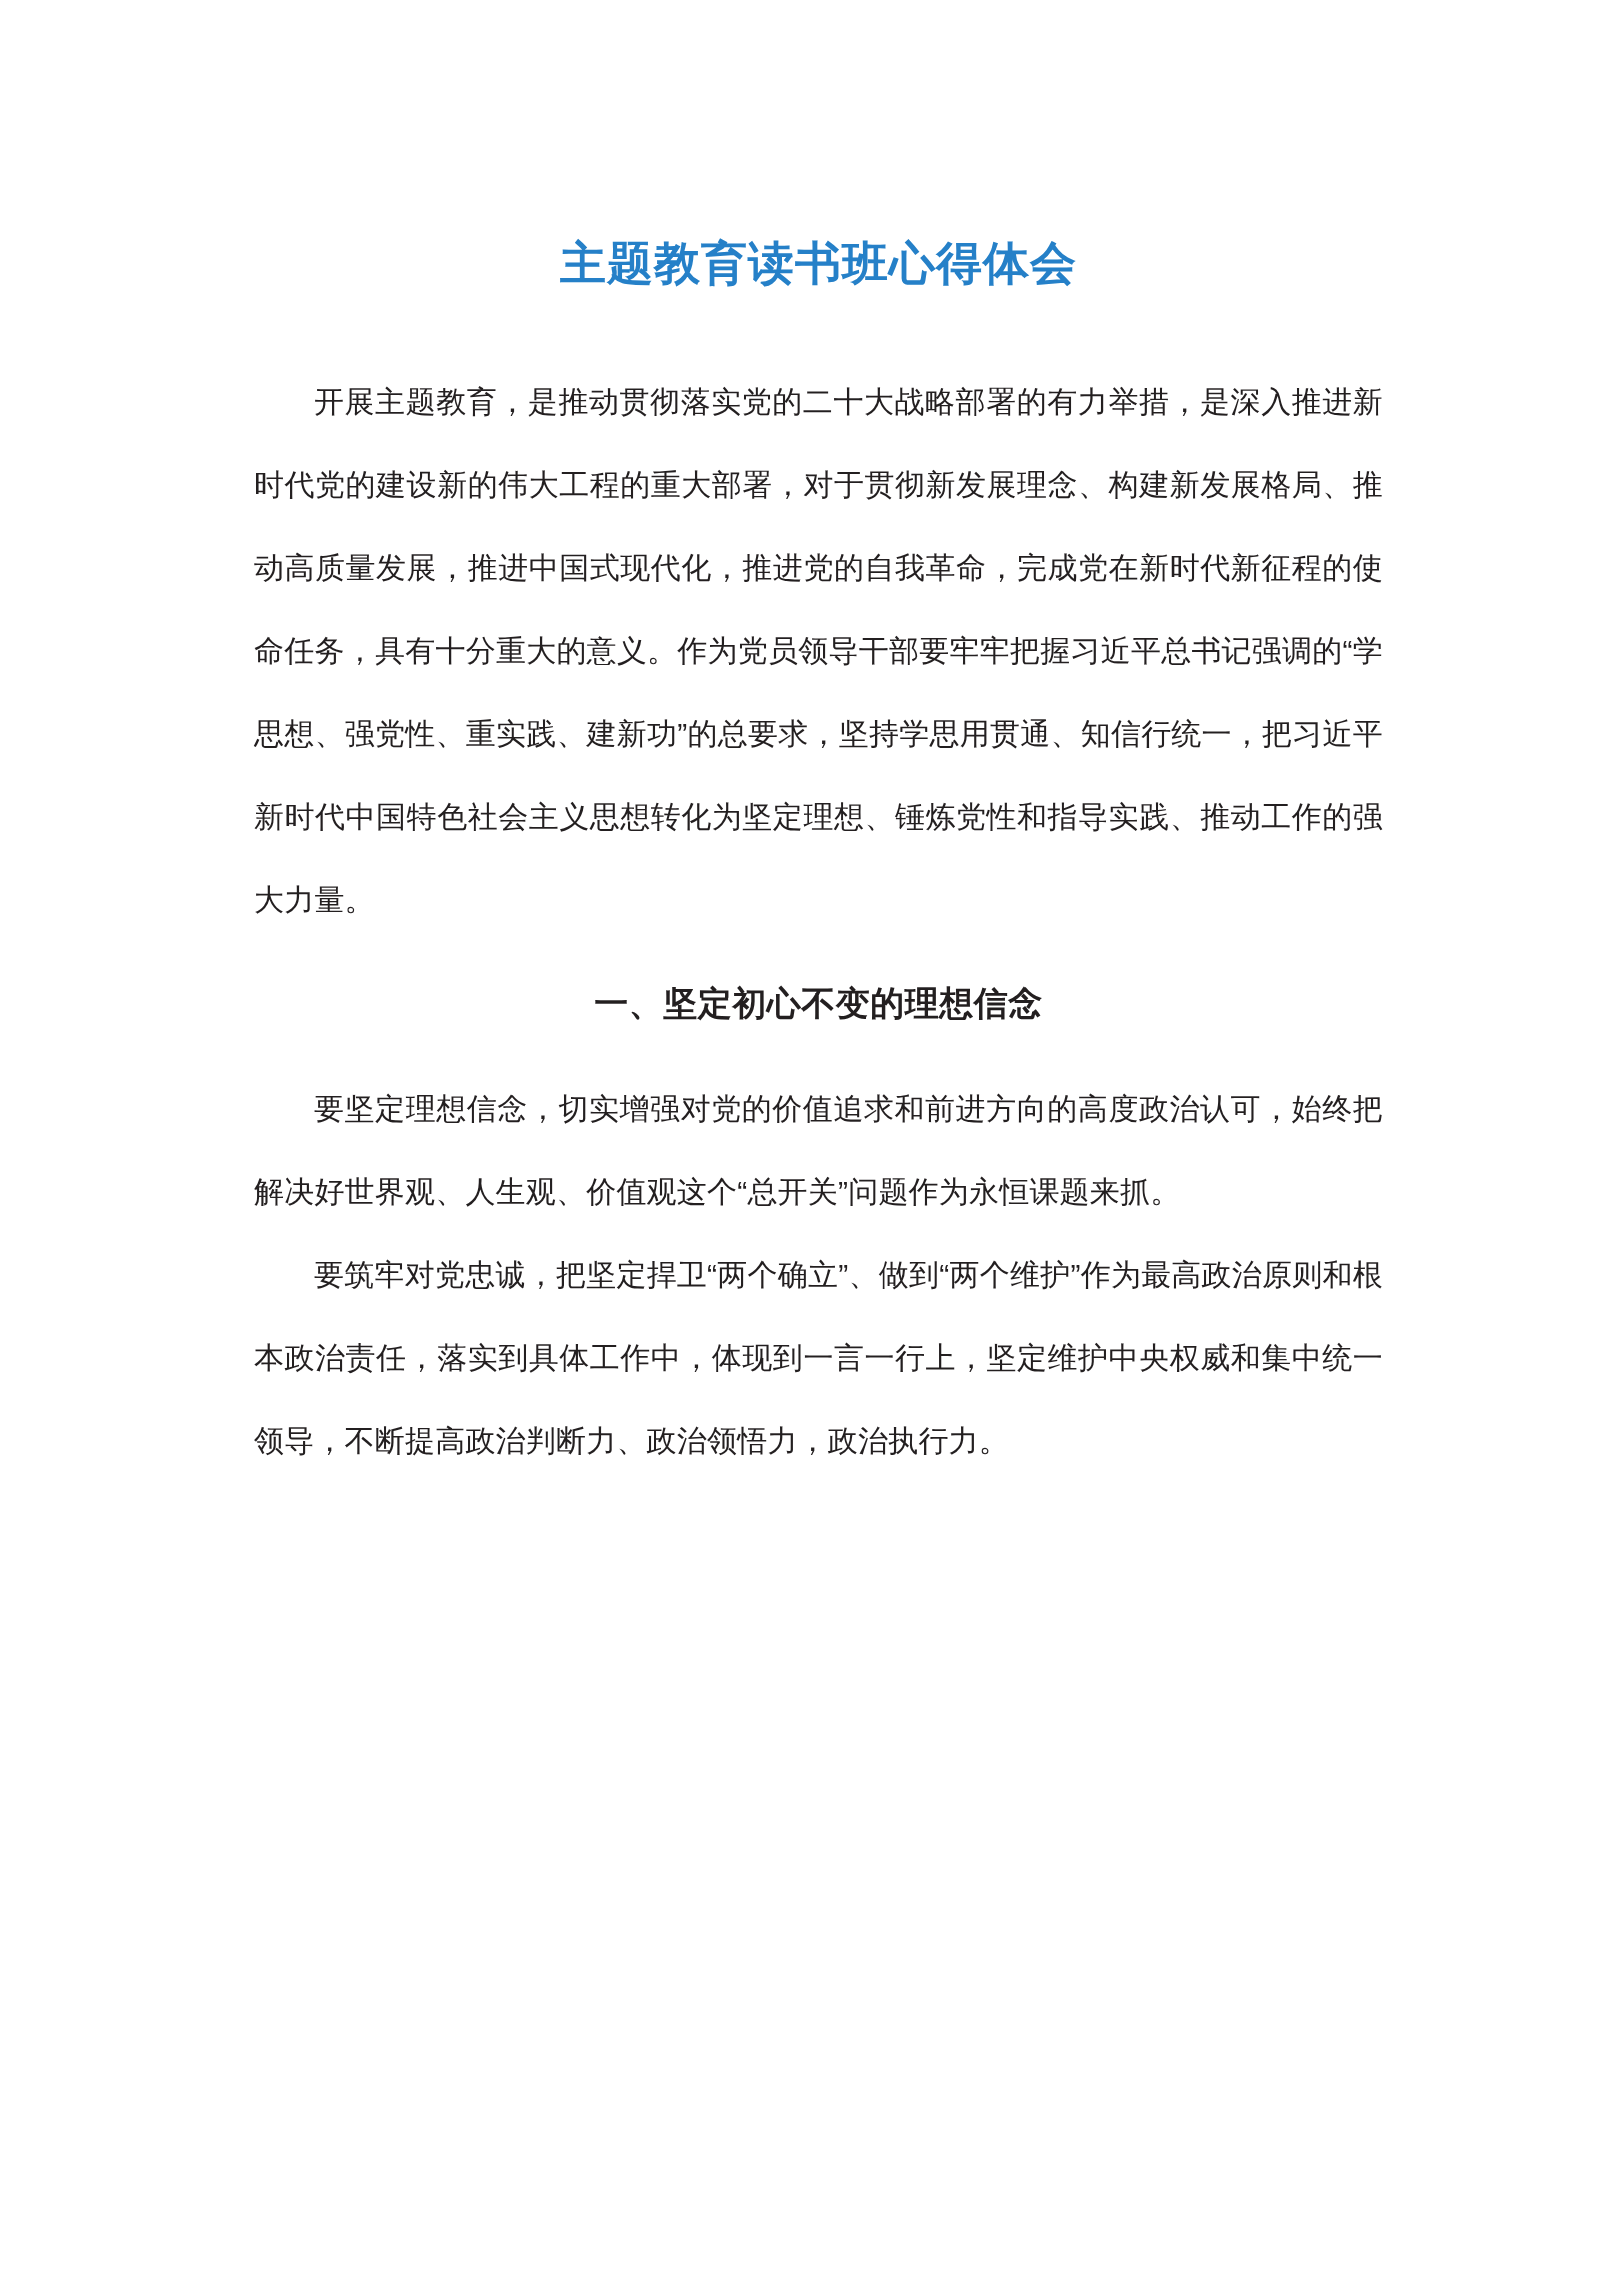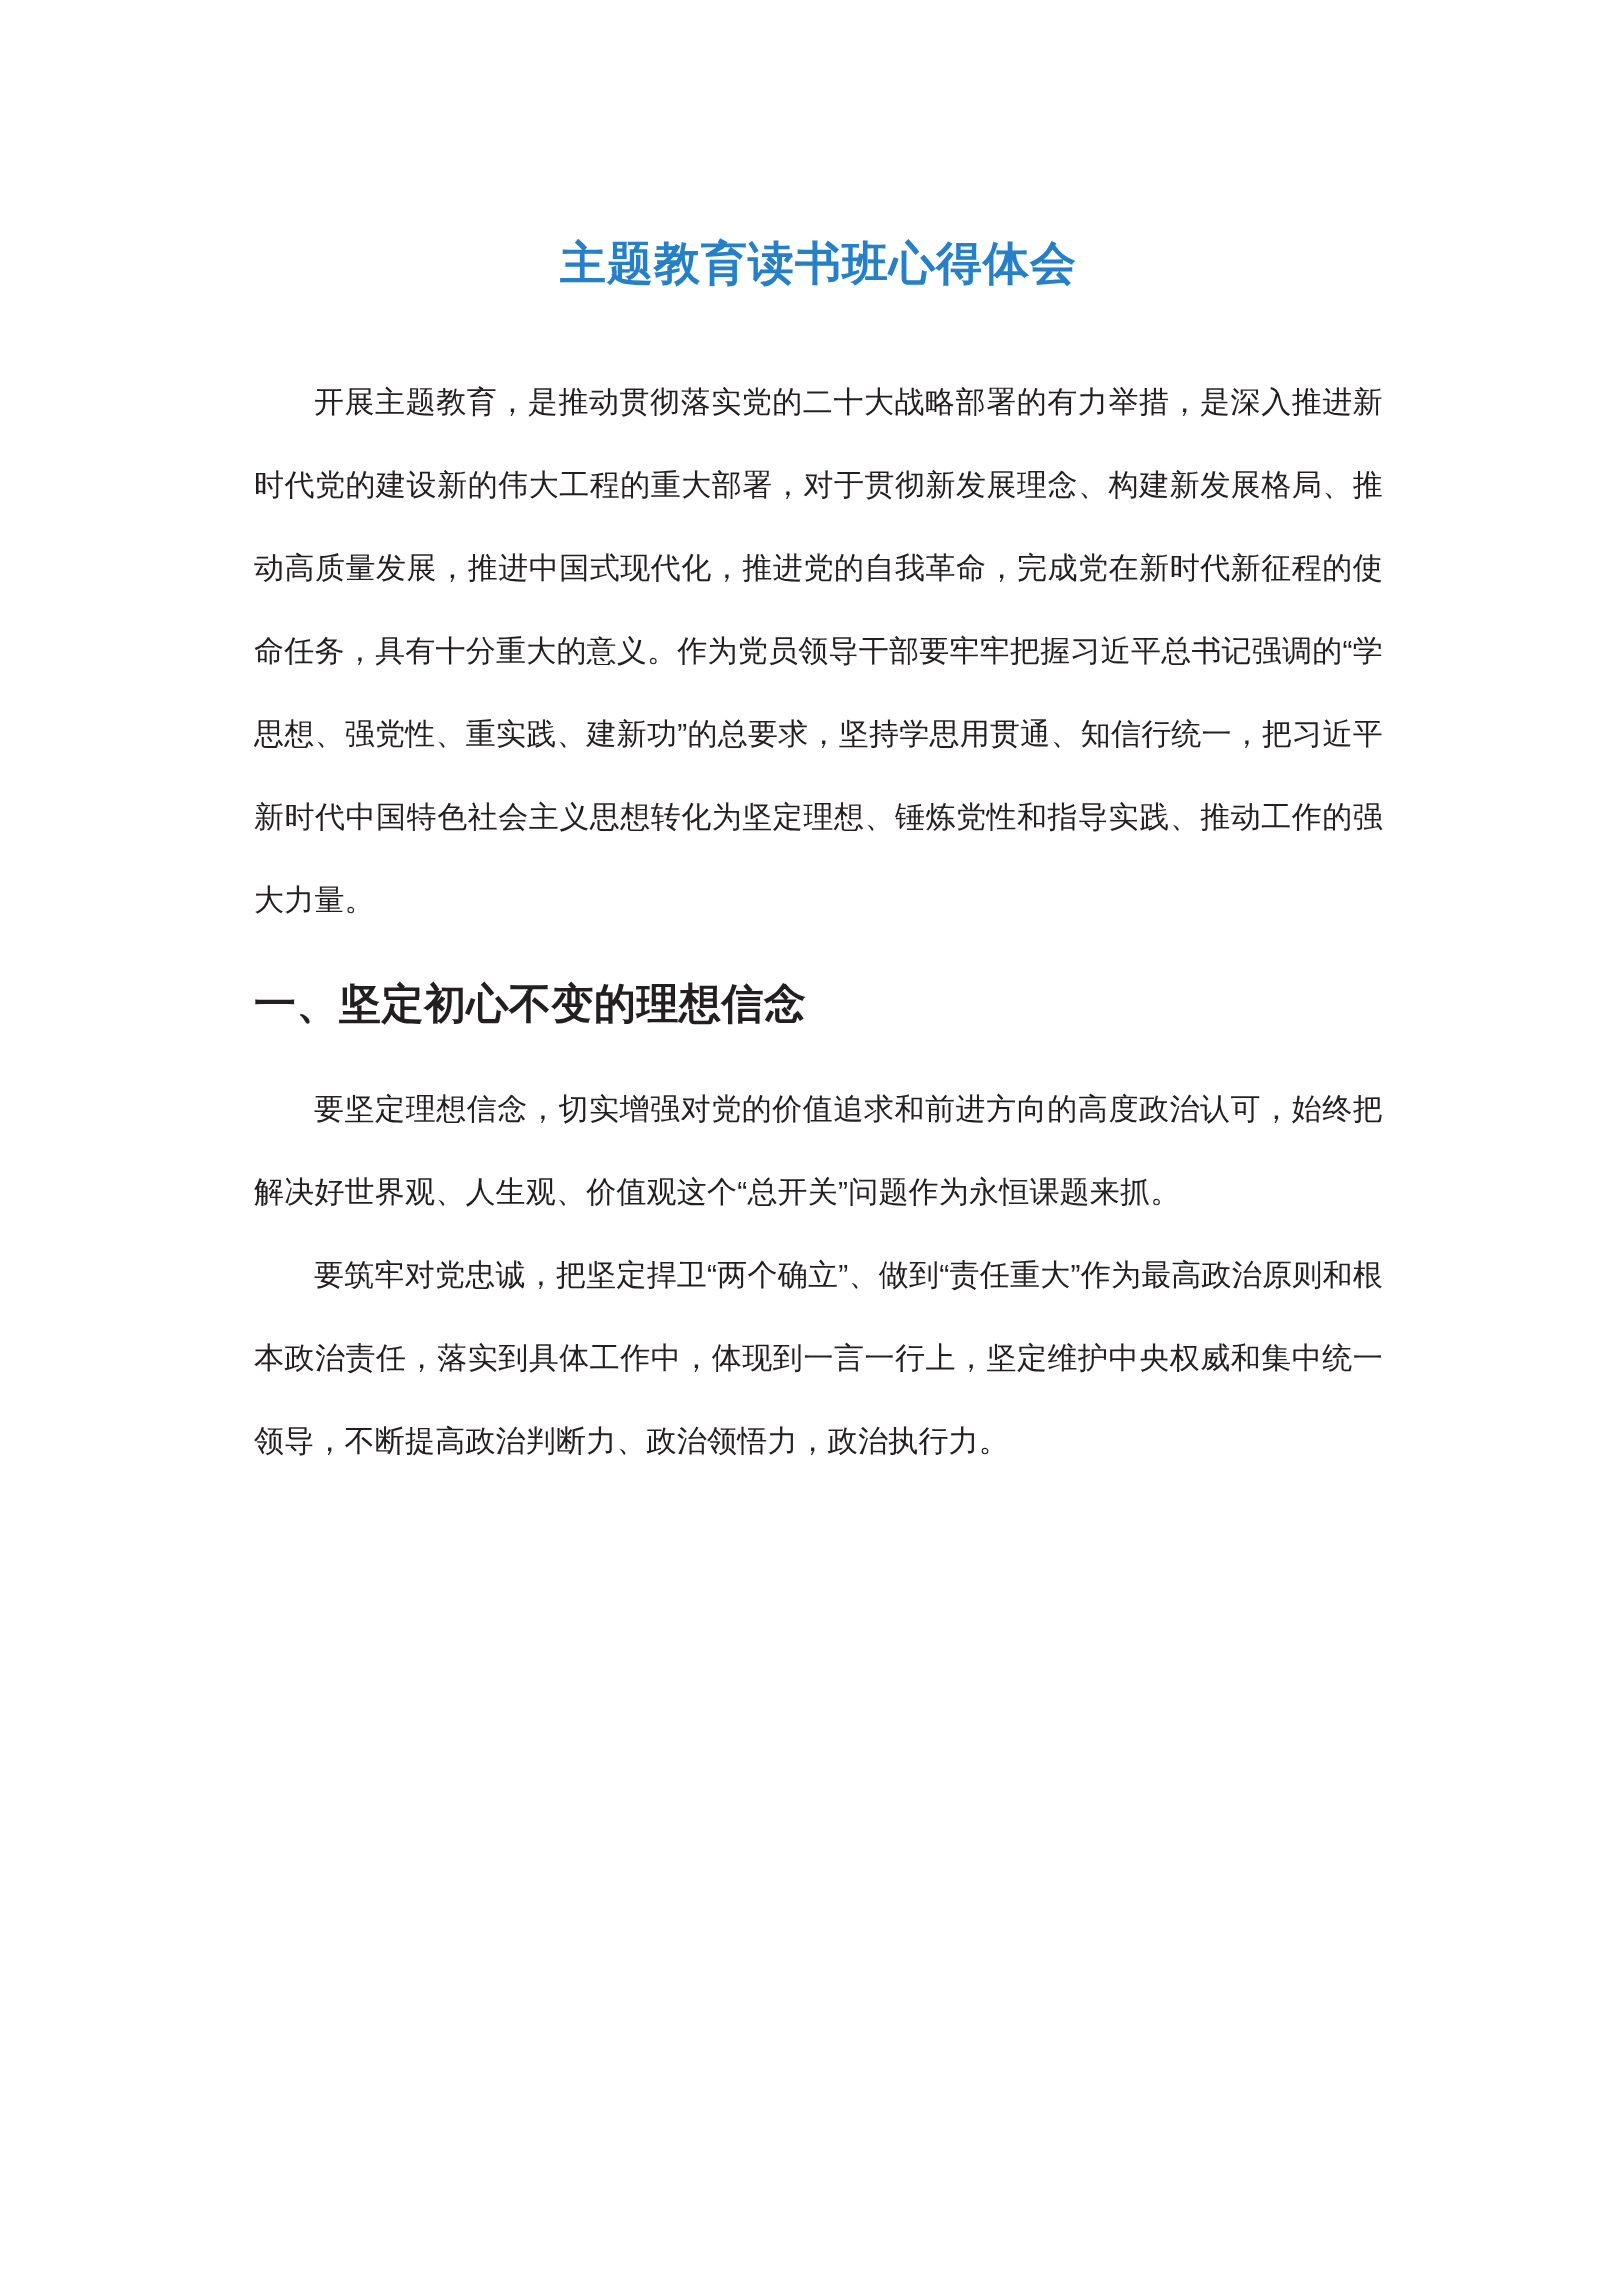--- a/index.html
+++ b/index.html
@@ -51,24 +51,24 @@
     text-justify: inter-ideograph;
     text-indent: 2em;
     letter-spacing: 0.2px;
   }
 
   .para-first {
     margin-top: 67px;
   }
 
   .section-heading {
-    font-size: 42px;
+    font-size: 34px;
     font-weight: bold;
     color: #231f20;
-    text-align: left;
+    text-align: center;
     line-height: 83px;
     margin: 0;
     letter-spacing: 0.5px;
   }
 
   .heading-spacer-top {
     height: 21.6px;
   }
 
   .heading-spacer-bottom {
@@ -87,18 +87,18 @@
 
 
     <div class="heading-spacer-top"></div>
 
     <h2 class="section-heading">一、坚定初心不变的理想信念</h2>
 
     <div class="heading-spacer-bottom"></div>
 
     <p class="para">要坚定理想信念，切实增强对党的价值追求和前进方向的高度政治认可，始终把解决好世界观、人生观、价值观这个“总开关”问题作为永恒课题来抓。</p>
 
-    <p class="para">要筑牢对党忠诚，把坚定捍卫“两个确立”、做到“责任重大”作为最高政治原则和根本政治责任，落实到具体工作中，体现到一言一行上，坚定维护中央权威和集中统一领导，不断提高政治判断力、政治领悟力，政治执行力。</p>
+    <p class="para">要筑牢对党忠诚，把坚定捍卫“两个确立”、做到“两个维护”作为最高政治原则和根本政治责任，落实到具体工作中，体现到一言一行上，坚定维护中央权威和集中统一领导，不断提高政治判断力、政治领悟力，政治执行力。</p>
 
 
   </div>
 </div>
 
 
 </body></html>

